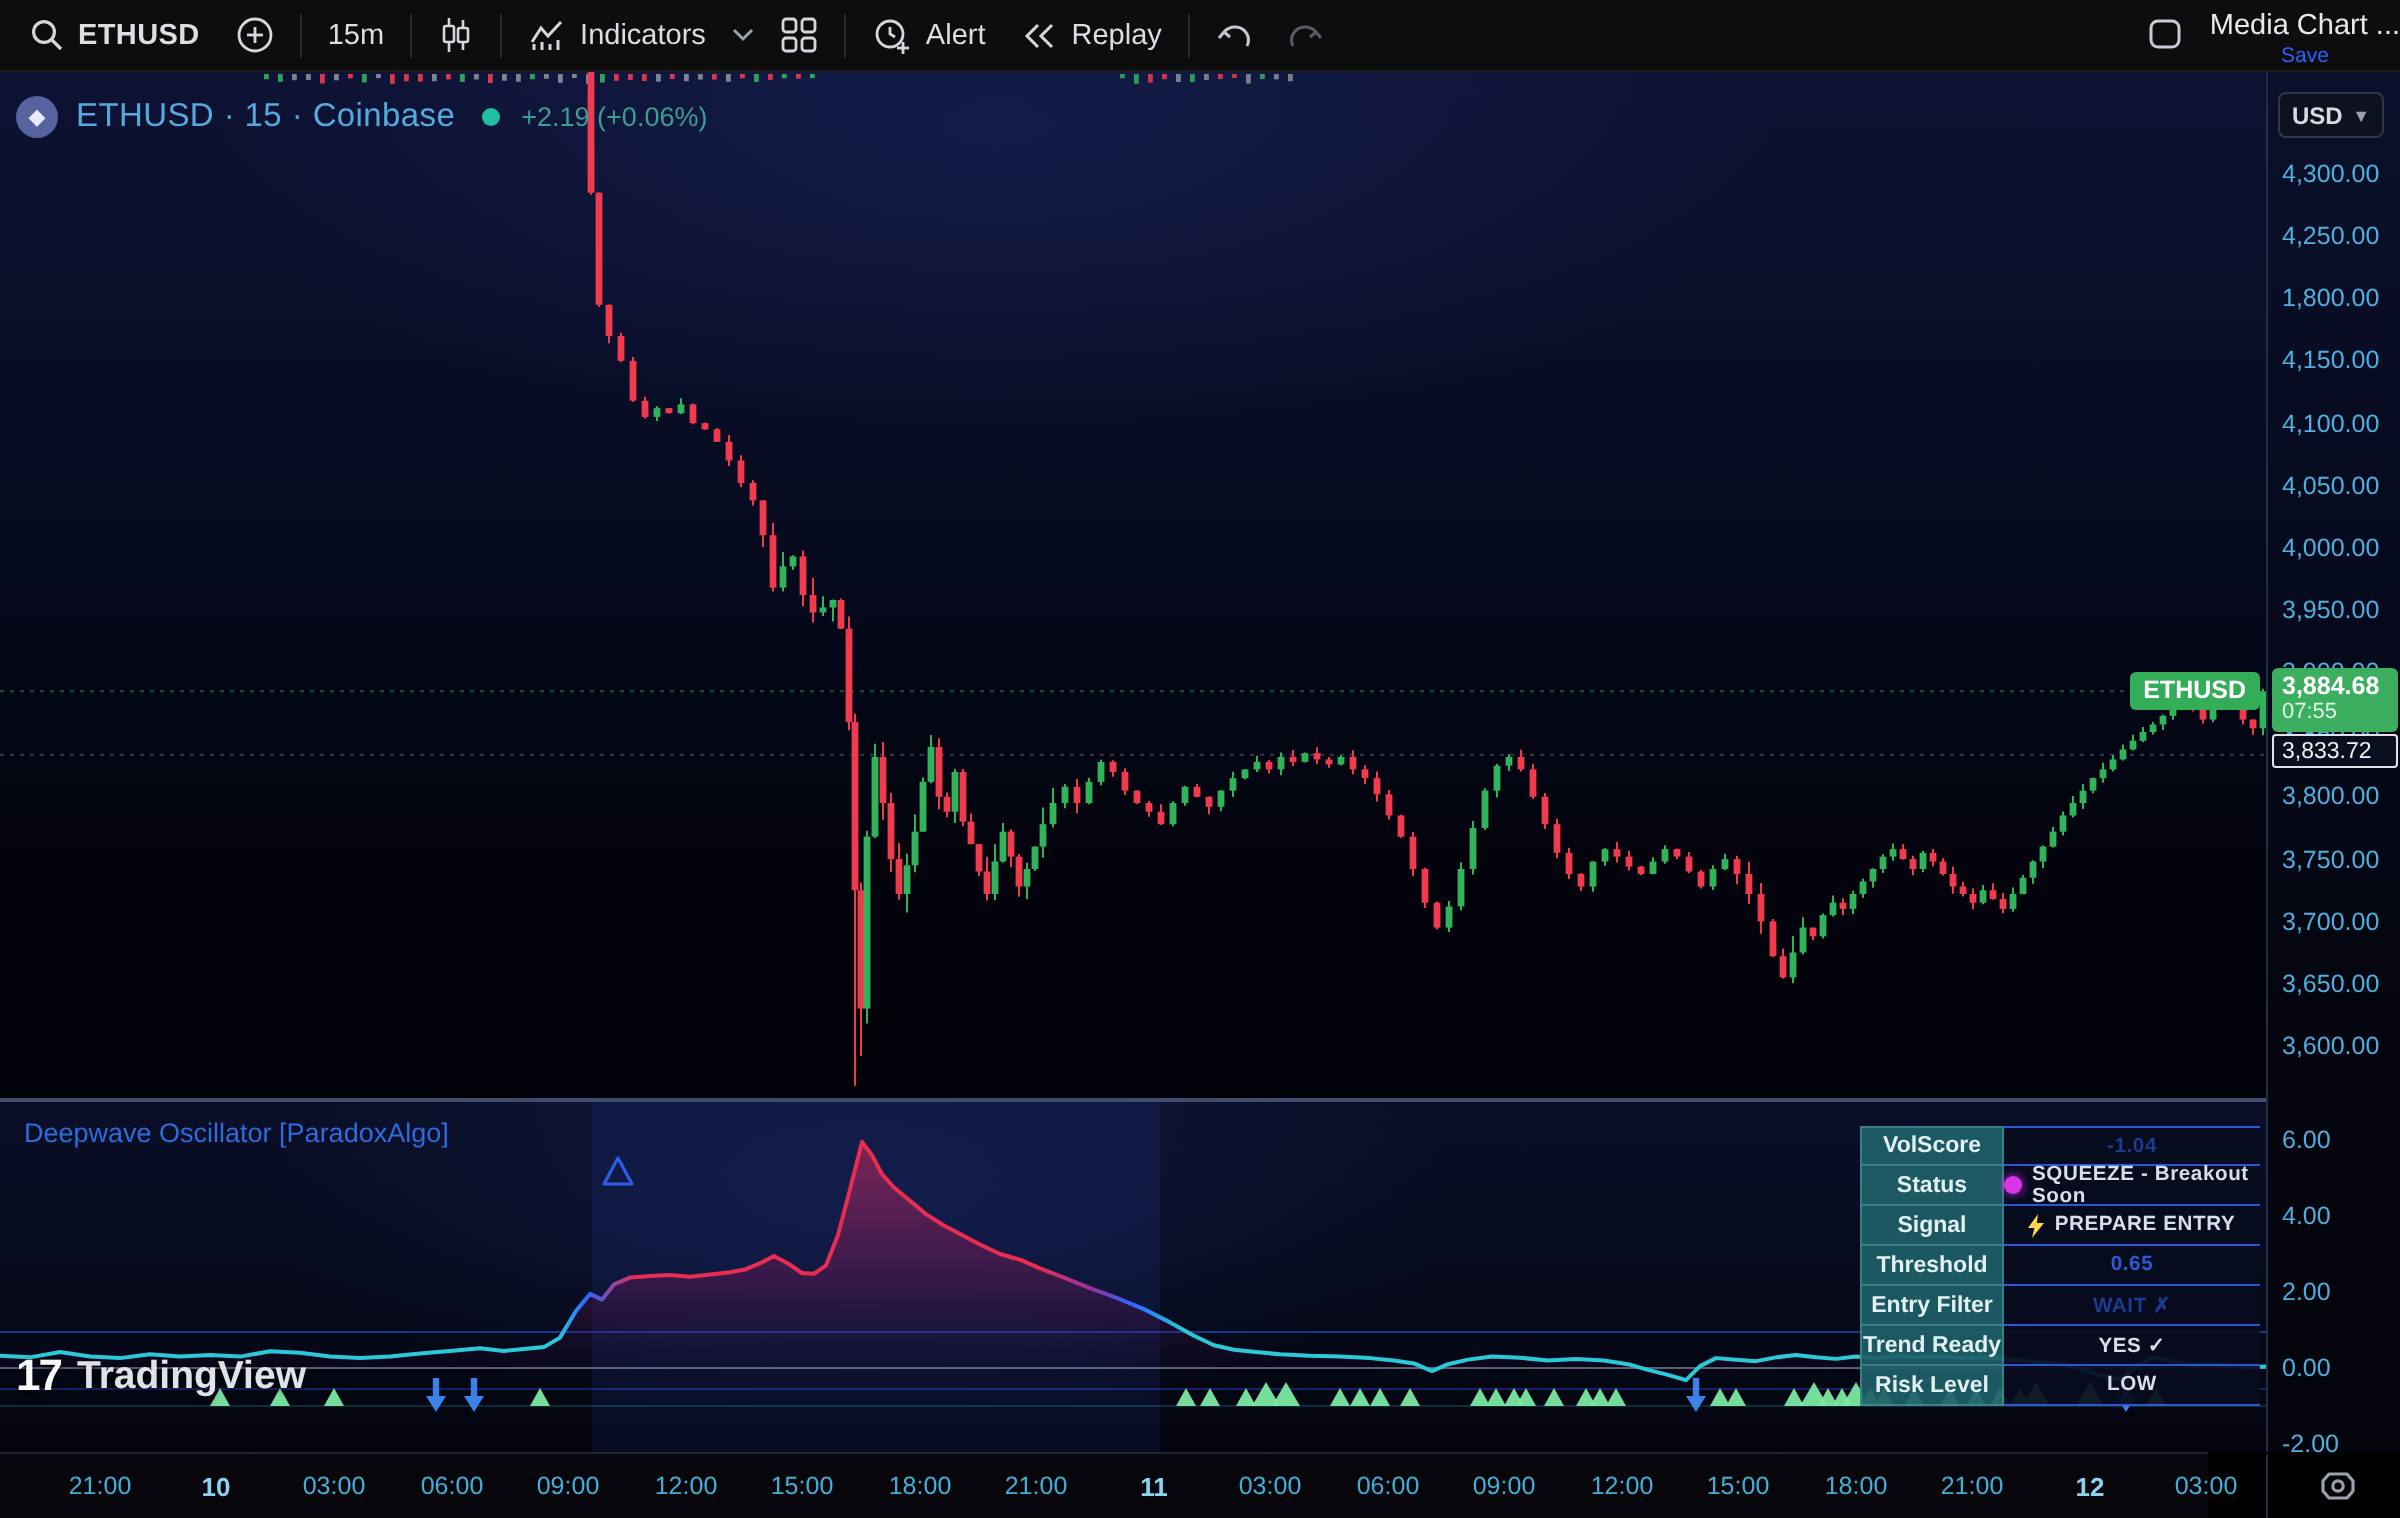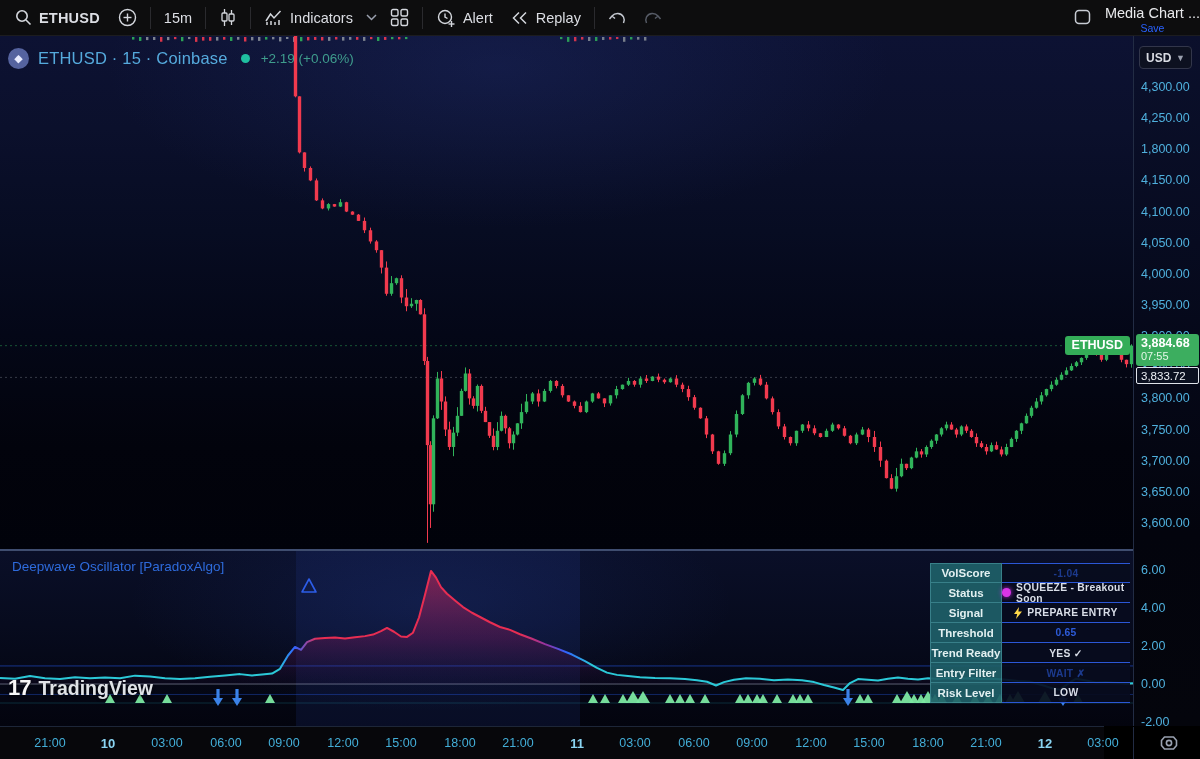--- a/index.html
+++ b/index.html
@@ -674,29 +674,29 @@
               <span>PREPARE ENTRY</span>
             </div>
           </div>
           <div class="ot-row">
             <div class="ot-label">Threshold</div>
             <div class="ot-value val-blue">
               <span>0.65</span>
             </div>
           </div>
           <div class="ot-row">
+            <div class="ot-label">Entry Filter</div>
+            <div class="ot-value val-dimblue">
+              <span>WAIT ✗</span>
+            </div>
+          </div>
+          <div class="ot-row">
             <div class="ot-label">Trend Ready</div>
             <div class="ot-value">
               <span>YES ✓</span>
-            </div>
-          </div>
-          <div class="ot-row">
-            <div class="ot-label">Entry Filter</div>
-            <div class="ot-value val-dimblue">
-              <span>WAIT ✗</span>
             </div>
           </div>
           <div class="ot-row">
             <div class="ot-label">Risk Level</div>
             <div class="ot-value">
               <span>LOW</span>
             </div>
           </div>
         </div>
       <div class="watermark">

